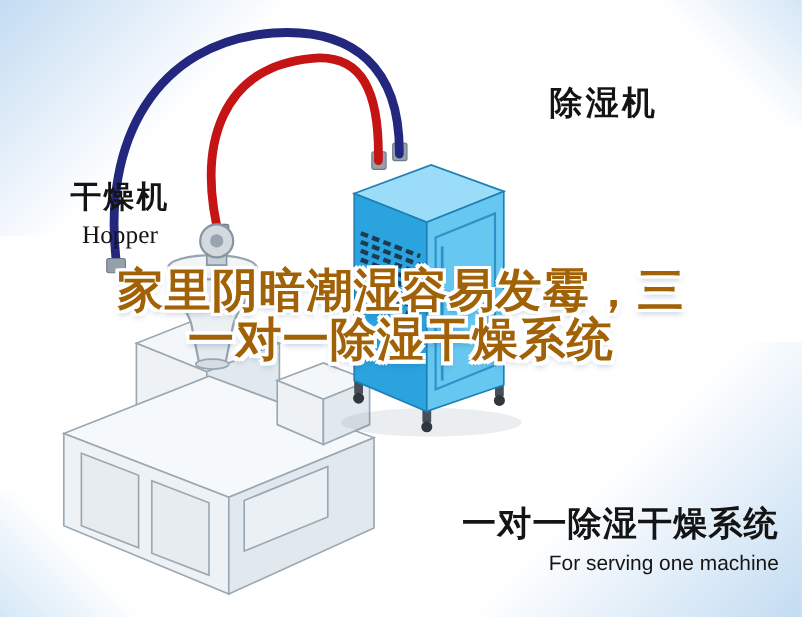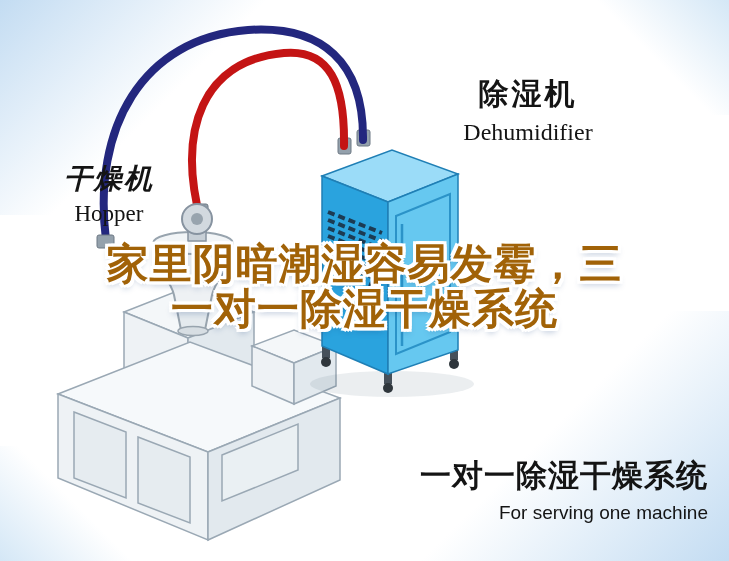--- a/index.html
+++ b/index.html
@@ -9,23 +9,23 @@
   .corner{position:absolute;pointer-events:none;}
   .corner-tl{left:0;top:0;width:270px;height:215px;background:linear-gradient(135deg,#c3dcf2 0%,rgba(255,255,255,0) 55%);}
   .corner-tr{right:0;top:0;width:150px;height:115px;background:linear-gradient(225deg,#d4e7f6 0%,rgba(255,255,255,0) 50%);}
   .corner-br{right:0;bottom:0;width:310px;height:250px;background:linear-gradient(315deg,#c3dcf2 0%,rgba(255,255,255,0) 55%);}
   .corner-bl{left:0;bottom:0;width:150px;height:115px;background:linear-gradient(45deg,#d4e7f6 0%,rgba(255,255,255,0) 50%);}
   .illustration{position:absolute;left:0;top:0;width:729px;height:561px;}
   .equip-label{position:absolute;color:#141414;z-index:4;}
   .label-cn{font-weight:bold;letter-spacing:2px;}
   .label-en{font-family:"Liberation Serif","DejaVu Serif",serif;font-weight:normal;}
   .hopper-label{left:44px;top:160px;width:130px;text-align:center;}
-  .hopper-label .label-cn{font-size:28px;font-style:italic;}
+  .hopper-label .label-cn{font-size:28px;}
   .hopper-label .label-en{font-size:23px;margin-top:3px;}
-  .dehum-label{left:443px;top:74px;width:170px;text-align:center;}
+  .dehum-label{left:464px;top:74px;width:170px;text-align:center;}
   .dehum-label .label-cn{font-size:30px;letter-spacing:3px;}
   .dehum-label .label-en{font-size:24px;margin-top:4px;}
   .headline{position:absolute;left:0;top:241px;width:729px;text-align:center;z-index:6;
             color:#a16207;font-weight:800;font-size:42px;line-height:45px;letter-spacing:1px;
             text-shadow:-3px -3px 0 #fff,3px -3px 0 #fff,-3px 3px 0 #fff,3px 3px 0 #fff,
                         -3px 0 0 #fff,3px 0 0 #fff,0 -3px 0 #fff,0 3px 0 #fff,
                         0 4px 6px rgba(23,64,125,0.35);}
   .footer-caption{position:absolute;left:406px;top:455px;width:302px;text-align:right;color:#141414;z-index:4;}
   .footer-caption .cap-cn{font-size:31px;font-weight:bold;letter-spacing:1px;}
   .footer-caption .cap-en{font-size:19px;font-family:Liberation Sans, sans-serif;margin-top:5px;}
@@ -106,21 +106,20 @@
     </g>
   </svg>
 
   <div class="equip-label hopper-label">
     <div class="label-cn">干燥机</div>
     <div class="label-en">Hopper</div>
   </div>
 
   <div class="equip-label dehum-label">
     <div class="label-cn">除湿机</div>
-    <div class="label-en">Dehumidifier</div>
   </div>
 
   <div class="headline">
     <div>家里阴暗潮湿容易发霉，三</div>
     <div>一对一除湿干燥系统</div>
   </div>
 
   <div class="footer-caption">
     <div class="cap-cn">一对一除湿干燥系统</div>
     <div class="cap-en">For serving one machine</div>

